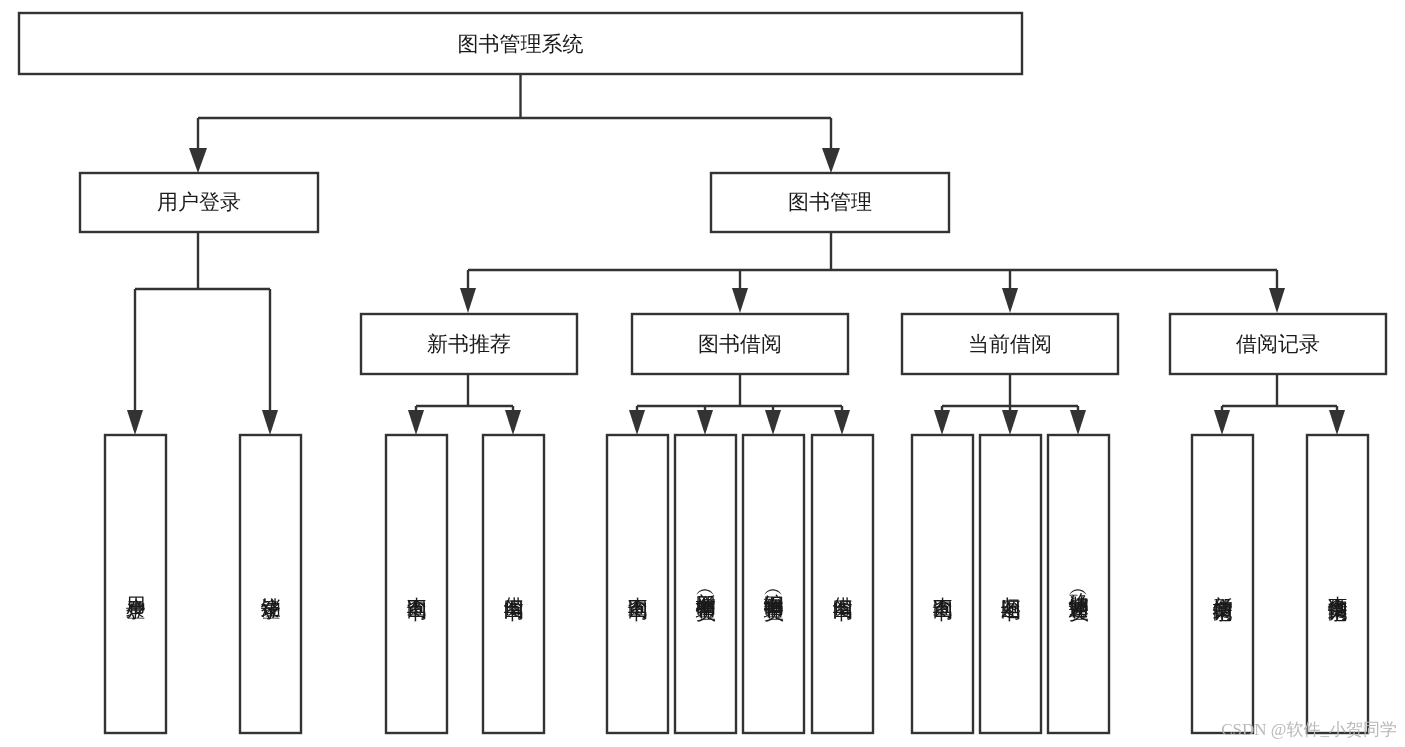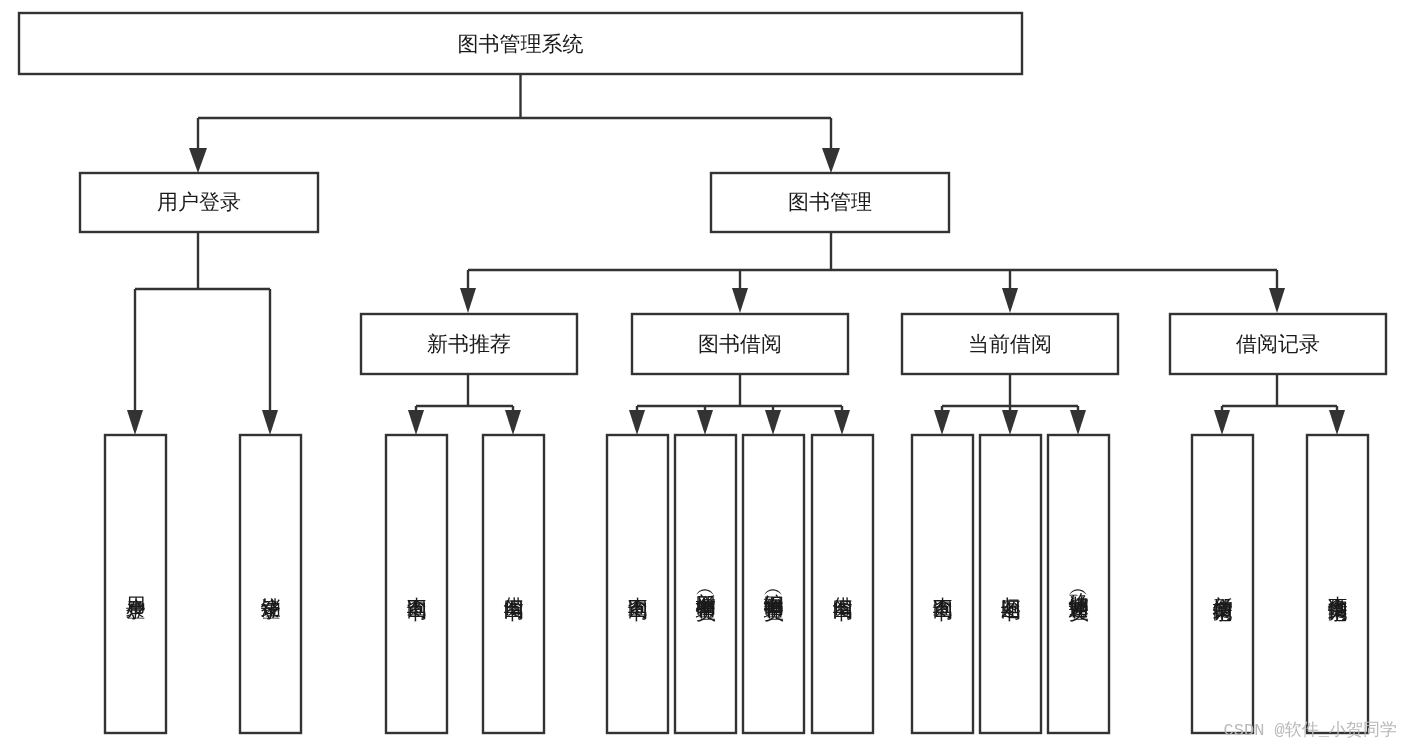--- a/index.html
+++ b/index.html
@@ -54,21 +54,21 @@
     display: flex;
     align-items: center;
     justify-content: center;
     pointer-events: none;
     white-space: nowrap;
   }
   .watermark {
     position: absolute;
     right: 8px;
     bottom: 6px;
-    font-family: Liberation Mono, monospace;
+    font-family: Liberation Serif, serif;
     font-size: 17px;
     color: #b9b9b9;
     white-space: nowrap;
   }
 </style>
 </head>
 <body>
 
 <svg id="diagram" viewBox="0 0 1405 747" xmlns="http://www.w3.org/2000/svg">
 

